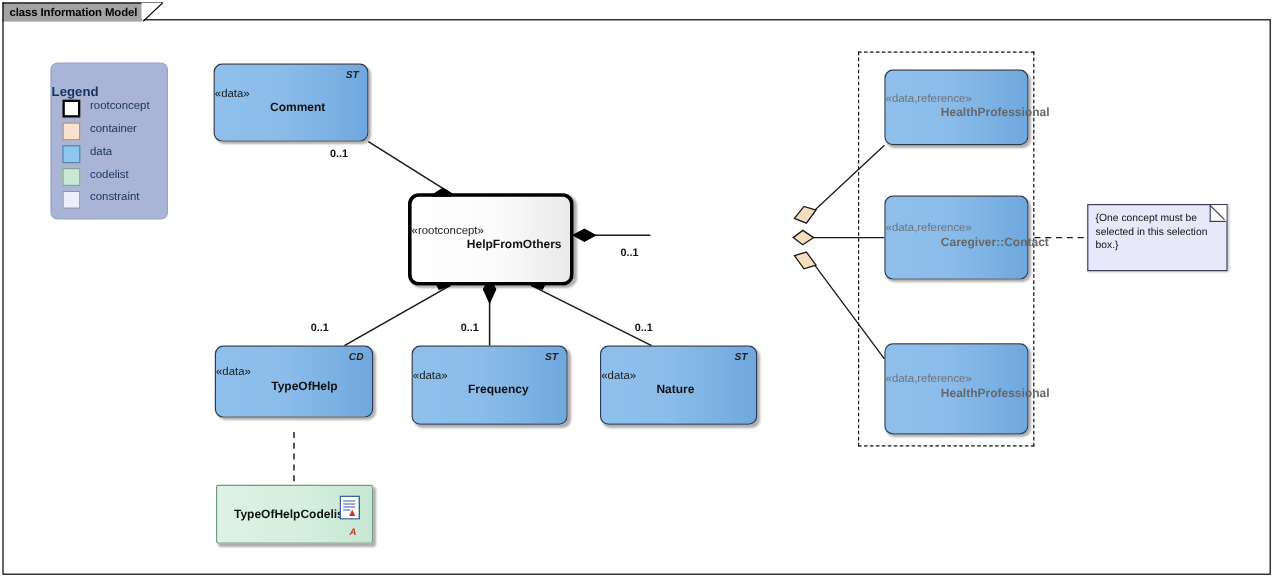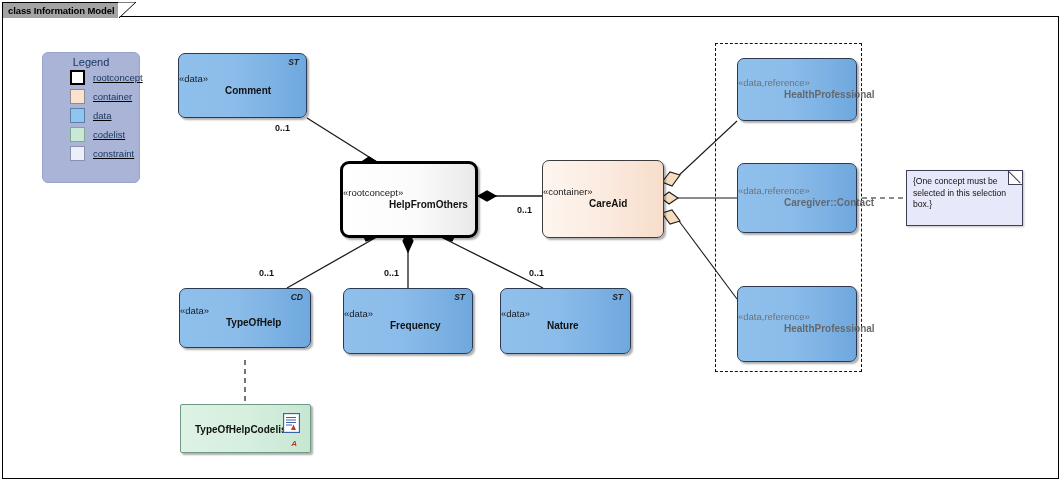--- a/index.html
+++ b/index.html
@@ -123,32 +123,30 @@
     left: 42px;
     top: 52px;
     width: 96px;
     height: 129px;
     border-radius: 6px;
     background: #a9b4d6;
     border: 1px solid #97a3c9;
     z-index: 3;
   }
   #legend .legend-title {
-    text-align: center;
+    text-align: left;
     font-size: 11px;
-    font-weight: normal;
+    font-weight: bold;
     color: #16325c;
-    margin-top: 3px;
+    margin-top: 18px;
   }
   .legend-row {
     display: flex;
-    align-items: center;
     height: 19px;
-    margin-left: 27px;
-    text-decoration: underline;
+    margin-left: 9px;
   }
   .swatch {
     width: 15px;
     height: 15px;
     box-sizing: border-box;
     margin-right: 8px;
     flex: none;
   }
   .sw-rootconcept { background:#ffffff; border:2px solid #000; }
   .sw-container   { background:#fbe2cf; border:1px solid #8c8c8c; }
@@ -314,26 +312,20 @@
     </div>
   </div>
 
   <div class="node n-root" style="left:340px; top:161px; width:138px; height:77px;">
     <div class="body">
       <div class="stereo">«rootconcept»</div>
       <div class="cname">HelpFromOthers</div>
     </div>
   </div>
 
-  <div class="node n-container" style="left:542px; top:160px; width:122px; height:78px;">
-    <div class="body">
-      <div class="stereo">«container»</div>
-      <div class="cname">CareAid</div>
-    </div>
-  </div>
 
   <div class="node n-data" style="left:179px; top:288px; width:132px; height:60px;">
     <span class="corner">CD</span>
     <div class="body">
       <div class="stereo">«data»</div>
       <div class="cname">TypeOfHelp</div>
     </div>
   </div>
 
   <div class="node n-data" style="left:343px; top:288px; width:130px; height:66px;">

